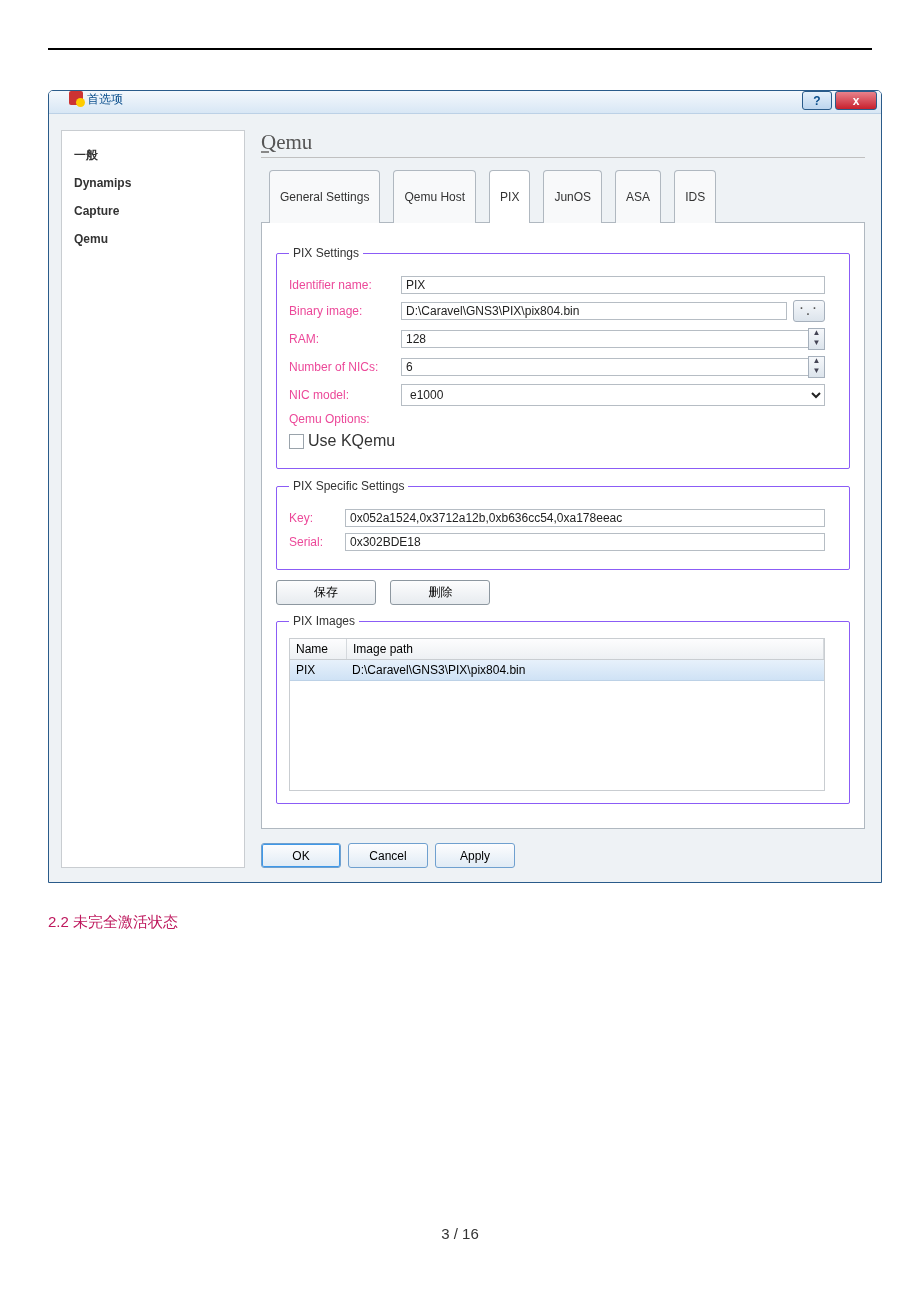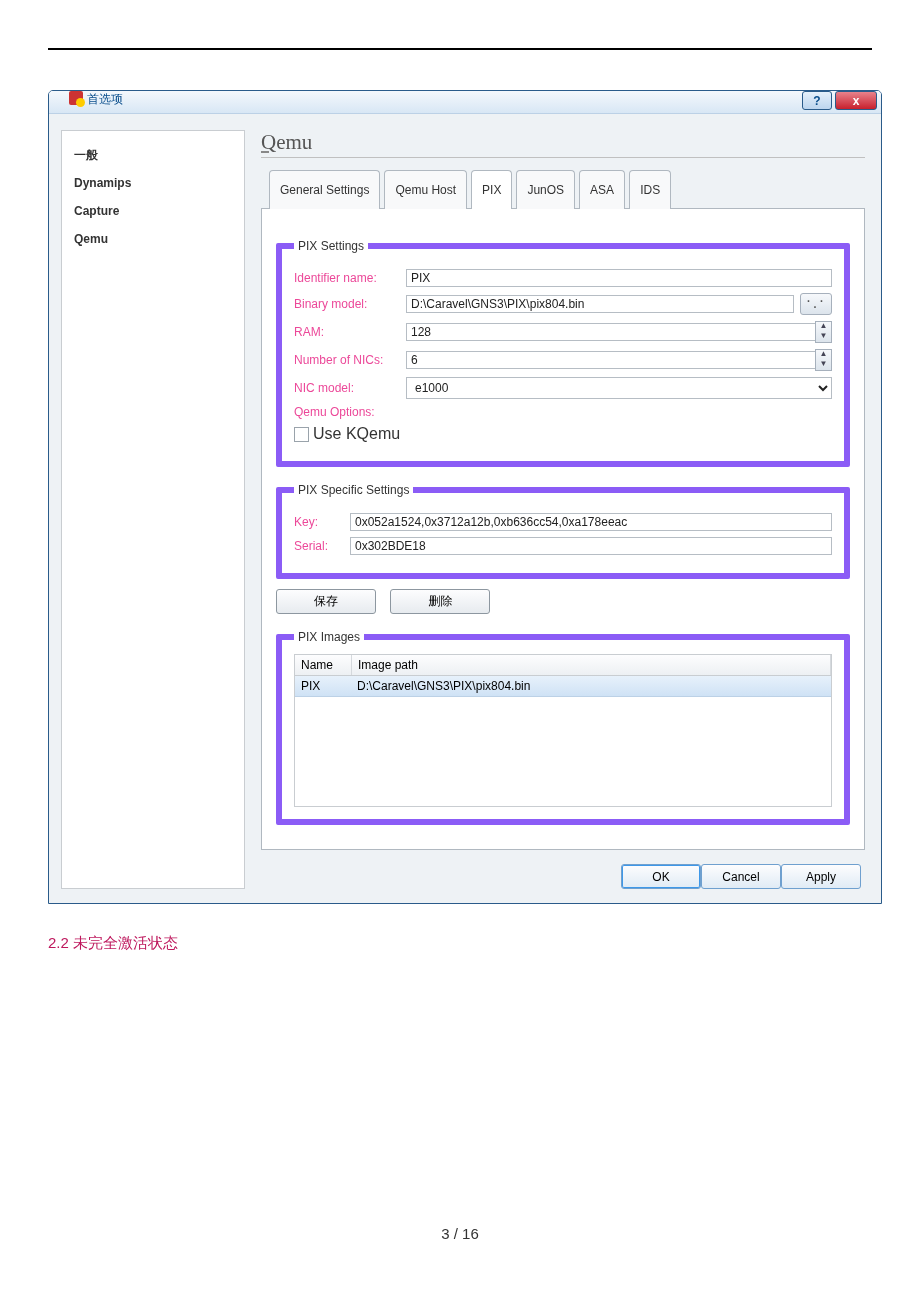--- a/index.html
+++ b/index.html
@@ -21,25 +21,25 @@
   .title-close{background:linear-gradient(#e8828b,#c8202d);color:#fff;width:40px}
 
   .win-body{display:flex;background:#eef2f5;padding:16px 16px 14px 12px}
   .sidebar{width:184px;background:#fff;border:1px solid #c9cdd1;margin-right:16px;padding:10px 12px;box-sizing:border-box;min-height:682px}
   .sidebar-item{font-family:Verdana,Arial,sans-serif;font-size:12px;font-weight:bold;color:#333;line-height:28px}
 
   .main{flex:1}
   .panel-heading{font-family:"Times New Roman",serif;font-size:21px;color:#555;border-bottom:1px solid #c0c0c0;padding:0 0 2px 0;margin:0 0 12px 0}
   .panel-heading u{text-decoration:underline;text-decoration-color:#888}
   .tabs{display:flex;align-items:flex-end;margin-left:8px}
-  .tab{background:#f8f9fa;border:1px solid #b0b8c0;border-bottom:none;border-radius:4px 4px 0 0;font-size:12px;padding:12px 10px;margin-right:4px;color:#333}
+  .tab{background:#f8f9fa;border:1px solid #b0b8c0;border-bottom:none;border-radius:4px 4px 0 0;font-size:12px;padding:19px 10px;margin-right:13px;color:#333}
   .tab.active{background:#fff;position:relative;z-index:2}
   .tab-body{background:#fff;border:1px solid #b0b8c0;margin-top:-1px;padding:14px;min-height:586px;box-sizing:border-box}
 
-  fieldset{border:6px solid #8b5cf6;border-radius:2px;margin:16px 0 10px 0;padding:10px 12px 12px 12px}
+  fieldset{border:1px solid #8b5cf6;border-radius:2px;margin:9px 0 10px 0;padding:10px 24px 12px 12px}
   legend{font-size:12px;color:#333;padding:0 4px}
   .row{display:flex;align-items:center;margin:6px 0}
   .lbl{width:112px;font-size:12px;color:#ec4899;flex:0 0 auto}
   .lbl-narrow{width:56px}
   .ctrl{flex:1;display:flex;align-items:center;gap:6px}
   input[type=text],select{width:100%;font-size:12px;font-family:inherit;border:1px solid #b6bdc4;height:18px;padding:1px 4px;box-sizing:border-box;background:#fff;color:#222}
   select{height:22px}
   .spin{display:flex;align-items:center;width:100%}
   .spin input{border-right:none}
   .spin-btns{width:16px;border:1px solid #a6b0bc;background:linear-gradient(#f6f8fb,#dce4ec);display:flex;flex-direction:column;height:20px}
@@ -50,21 +50,21 @@
   .btn-row{margin:8px 0 8px 0}
 
   .table-hdr{display:flex;border:1px solid #c9cdd1;background:linear-gradient(#fdfdfe,#edf0f3);font-size:12px;font-family:Tahoma,Arial,sans-serif}
   .table-hdr>div{padding:3px 6px;border-right:1px solid #d5d9dd}
   .table-body{border:1px solid #c9cdd1;border-top:none;min-height:130px;font-size:12px;font-family:Tahoma,Arial,sans-serif}
   .table-row{display:flex;background:linear-gradient(#e7f1fb,#cfe2f5);border-bottom:1px solid #bcd1e6}
   .table-row>div{padding:3px 6px}
   .col-name{width:44px}
   .col-path{flex:1}
 
-  .dlg-buttons{display:flex;justify-content:flex-end;gap:0;padding:14px 4px 0 0}
+  .dlg-buttons{display:flex;gap:7px;padding:14px 4px 0 0}
   .dlg-btn{min-width:78px;height:23px;border:1px solid #6fa0cf;border-radius:3px;background:linear-gradient(#fdfdfe,#e0ebf5);font-size:12px;display:flex;align-items:center;justify-content:center}
   .dlg-btn.primary{box-shadow:0 0 0 1px #3e98e8 inset}
 </style>
 </head>
 <body>
 
 <div class="page">
   <div class="top-rule"></div>
 
   <div class="win-wrap">
@@ -105,21 +105,21 @@
               <legend>PIX Settings</legend>
 
               <div class="row">
                 <span class="lbl">Identifier name:</span>
                 <div class="ctrl">
                     <input type="text" value="PIX" style="">
                   </div>
               </div>
 
               <div class="row">
-                <span class="lbl">Binary model:</span>
+                <span class="lbl">Binary image:</span>
                 <div class="ctrl">
                   <input type="text" value="D:\Caravel\GNS3\PIX\pix804.bin" style="">
                   <div class="browse">. . .</div>
                 </div>
               </div>
 
               <div class="row">
                 <span class="lbl">RAM:</span>
                 <div class="ctrl">
                   <div class="spin">

